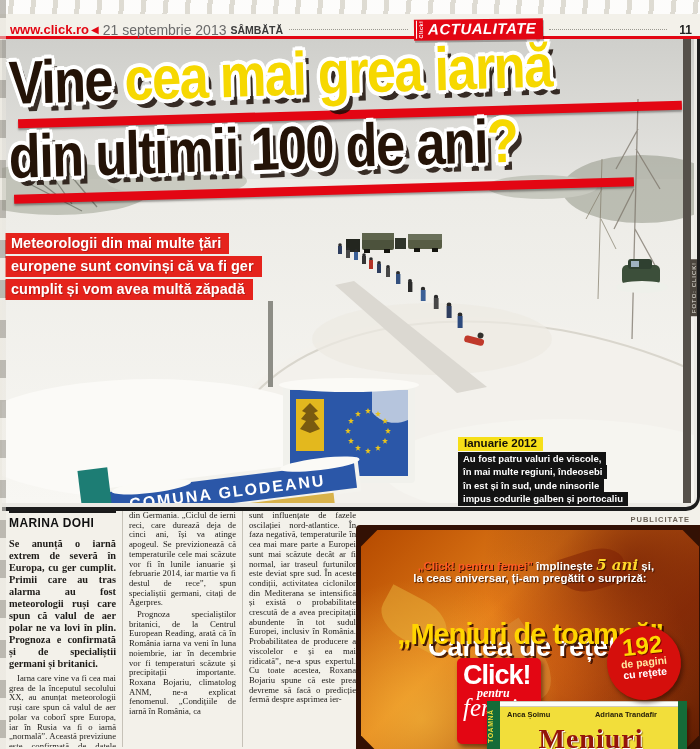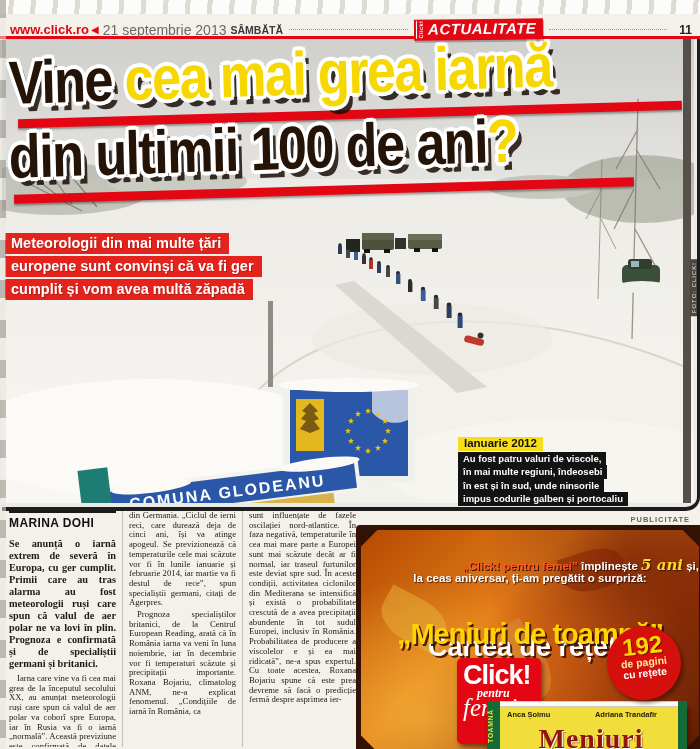--- a/index.html
+++ b/index.html
@@ -94,21 +94,21 @@
           radial-gradient(circle at 60% 55%,rgba(255,125,25,.45),transparent 52%),
           linear-gradient(135deg,#b54a00,#e07b18 38%,#96380a 72%,#5e1c02);}
   .leaf{position:absolute;border-radius:0 50% 0 50%;opacity:.5;}
   .leaf1{left:18px;top:68px;width:70px;height:44px;background:#e8b43c;transform:rotate(28deg);}
   .leaf2{left:200px;top:20px;width:64px;height:40px;background:#7c1e04;transform:rotate(-18deg);}
   .leaf3{left:120px;top:110px;width:80px;height:48px;background:#d9903a;transform:rotate(56deg);}
   .corner{position:absolute;width:26px;height:26px;background:#331104;transform:rotate(45deg);}
   .corner.tl{left:-14px;top:-14px;} .corner.tr{right:-14px;top:-14px;}
   .corner.bl{left:-14px;bottom:-14px;} .corner.br{right:-14px;bottom:-14px;}
 
-  .ad-intro{position:absolute;left:12px;right:0;top:26px;text-align:right;font-size:11.5px;
+  .ad-intro{position:absolute;left:12px;right:0;top:26px;text-align:center;font-size:11.5px;
         color:#fff;font-weight:bold;text-shadow:1px 1px 1px rgba(40,10,0,.8);}
   .ad-brand{color:#ff5a24;font-weight:900;text-shadow:1px 1px 0 #3a0e00;}
   .ad-years{color:#ffd82a;font-family:"DejaVu Serif",serif;font-style:italic;
         font-weight:bold;font-size:15px;}
   .ad-intro2{position:absolute;left:0;right:0;top:42px;text-align:center;font-size:11.5px;
         color:#fff;font-weight:bold;text-shadow:1px 1px 1px rgba(40,10,0,.8);}
   .ad-title1{position:absolute;left:0;right:0;top:58px;text-align:center;color:#fff;
         font-size:27px;font-weight:900;text-shadow:2px 2px 0 rgba(50,12,0,.85);margin-top:44px;}
   .ad-title2{position:absolute;left:0;right:0;top:88px;text-align:center;color:#ffd400;
         font-size:29px;font-weight:900;letter-spacing:-1px;

